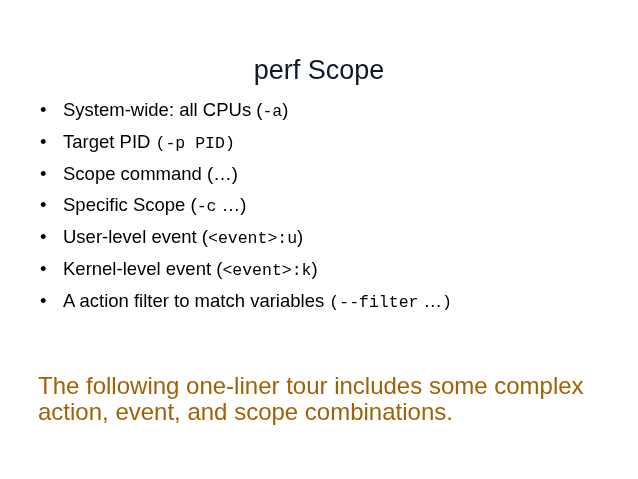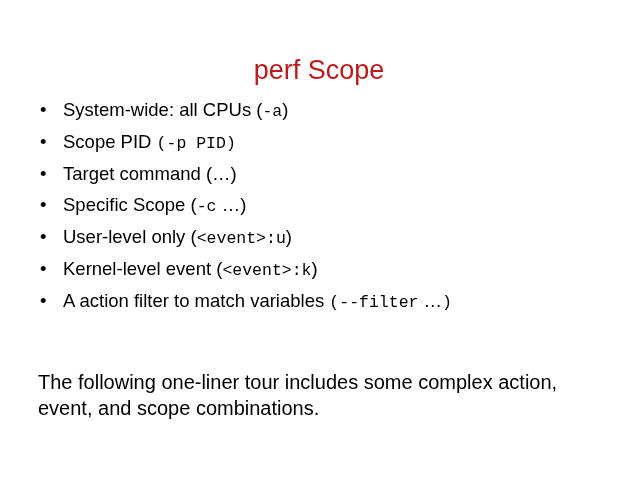--- a/index.html
+++ b/index.html
@@ -26,21 +26,21 @@
     position: absolute;
     top: 36px;
     left: 0;
     width: 638px;
     text-align: center;
     font-family: "Liberation Sans", sans-serif;
     font-size: 27px;
     font-weight: normal;
     line-height: 32px;
     letter-spacing: 0px;
-    color: #b91c1c;
+    color: #0f172a;
   }
 
   .body-block {
     position: absolute;
     top: 95px;
     left: 38px;
     width: 570px;
   }
 
   .bullet-list {
@@ -88,55 +88,55 @@
   .ellipsis-sans {
     font-family: "Liberation Sans", sans-serif;
     font-size: 18.5px;
   }
 
   .closing-para {
     position: absolute;
     top: 349px;
     left: 38px;
     width: 560px;
-    font-size: 20px;
+    font-size: 24px;
     line-height: 26px;
     font-family: "Liberation Sans", sans-serif;
-    color: #000000;
+    color: #a16207;
     text-align: left;
   }
 </style>
 </head>
 <body>
 
 <div class="slide">
 
   <h1 class="slide-title">perf Scope</h1>
 
   <div class="body-block">
     <ul class="bullet-list">
 
       <li class="bullet-item">
         <span class="bullet-marker">•</span><span>System-wide: all CPUs </span><span class="paren">(</span><span class="mono">-a</span><span class="ellipsis-sans"></span><span class="paren">)</span>
       </li>
 
       <li class="bullet-item">
-        <span class="bullet-marker">•</span><span>Scope PID </span><span class="paren-mono">(</span><span class="mono">-p  PID</span><span class="ellipsis-sans"></span><span class="paren-mono">)</span>
+        <span class="bullet-marker">•</span><span>Target PID </span><span class="paren-mono">(</span><span class="mono">-p  PID</span><span class="ellipsis-sans"></span><span class="paren-mono">)</span>
       </li>
 
       <li class="bullet-item">
-        <span class="bullet-marker">•</span><span>Target command </span><span class="paren">(</span><span class="mono"></span><span class="ellipsis-sans">…</span><span class="paren">)</span>
+        <span class="bullet-marker">•</span><span>Scope command </span><span class="paren">(</span><span class="mono"></span><span class="ellipsis-sans">…</span><span class="paren">)</span>
       </li>
 
       <li class="bullet-item">
         <span class="bullet-marker">•</span><span>Specific Scope </span><span class="paren">(</span><span class="mono">-c</span><span class="ellipsis-sans"> …</span><span class="paren">)</span>
       </li>
 
       <li class="bullet-item">
-        <span class="bullet-marker">•</span><span>User-level only </span><span class="paren">(</span><span class="mono">&lt;event&gt;:u</span><span class="ellipsis-sans"></span><span class="paren">)</span>
+        <span class="bullet-marker">•</span><span>User-level event </span><span class="paren">(</span><span class="mono">&lt;event&gt;:u</span><span class="ellipsis-sans"></span><span class="paren">)</span>
       </li>
 
       <li class="bullet-item">
         <span class="bullet-marker">•</span><span>Kernel-level event </span><span class="paren">(</span><span class="mono">&lt;event&gt;:k</span><span class="ellipsis-sans"></span><span class="paren">)</span>
       </li>
 
       <li class="bullet-item">
         <span class="bullet-marker">•</span><span>A action filter to match variables </span><span class="paren-mono">(</span><span class="mono">--filter</span><span class="ellipsis-sans"> …</span><span class="paren-mono">)</span>
       </li>
 

